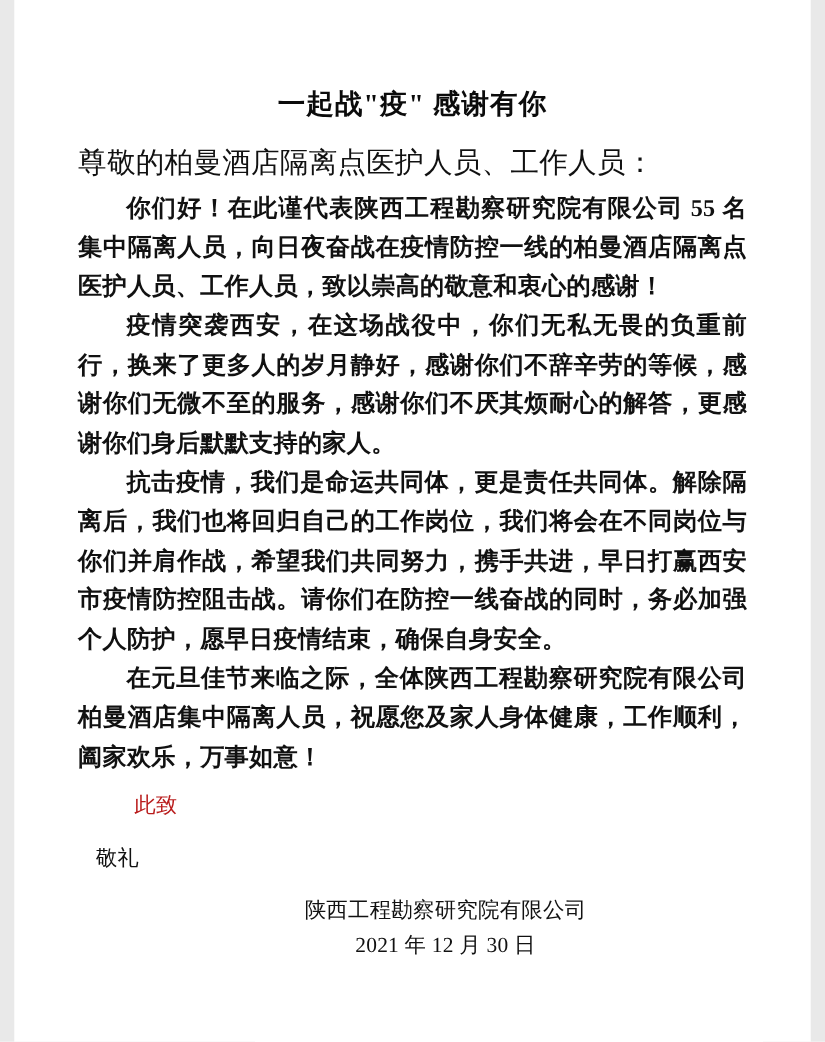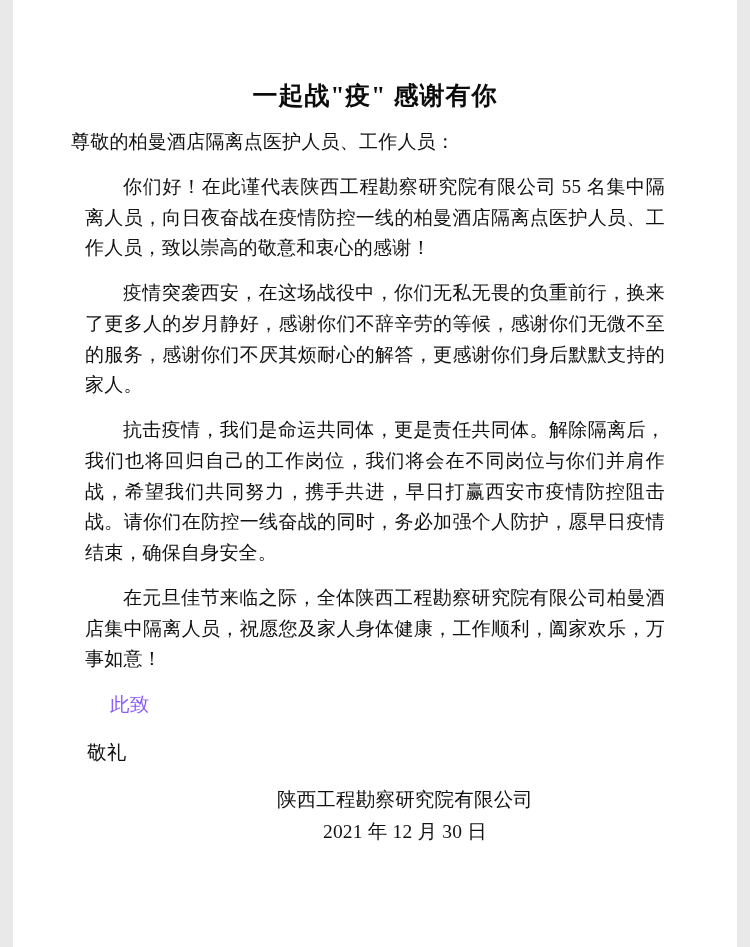--- a/index.html
+++ b/index.html
@@ -32,41 +32,42 @@
   .doc-title {
     text-align: center;
     font-size: 25px;
     font-weight: bold;
     letter-spacing: 1px;
     color: #0b0b0b;
     margin: 0 0 14px 0;
     line-height: 1.4;
   }
   .salutation {
-    font-size: 19px;
+    font-size: 26px;
     color: #111;
     line-height: 1.62;
     margin: 0 0 2px 0;
     letter-spacing: 0.2px;
   }
   .para {
-    font-size: 19px;
+    font-size: 22px;
     color: #111;
     line-height: 1.62;
-    margin: 14px;
+    margin: 0;
     text-indent: 2em;
     text-align: justify;
     text-justify: inter-ideograph;
     letter-spacing: 0.2px;
+    font-weight: bold;
   }
   .closing {
     font-size: 19.5px;
-    color: #8b5cf6;
+    color: #b91c1c;
     line-height: 1.62;
-    margin: 0;
+    margin: 12px;
     text-indent: 2em;
     letter-spacing: 0.2px;
   }
   .closing-second {
     font-size: 19.5px;
     color: #111;
     line-height: 1.62;
     margin: 16px;
     text-indent: 0;
     letter-spacing: 0.2px;

